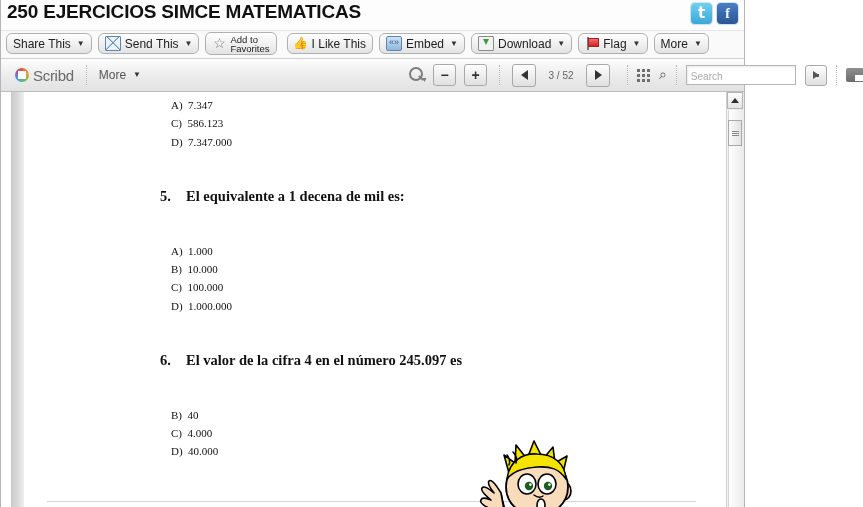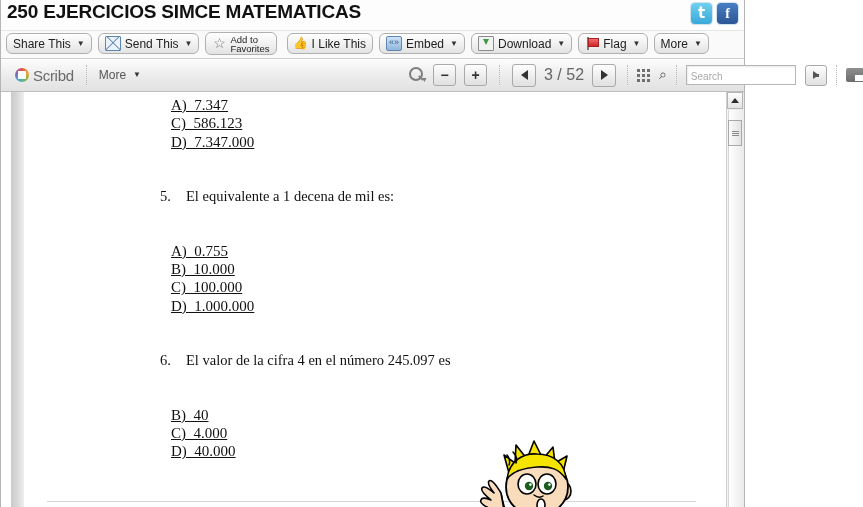--- a/index.html
+++ b/index.html
@@ -95,21 +95,21 @@
      background:#7d7d7d;transform:rotate(45deg);}
   .magnify .mcaret{position:absolute;right:-3px;bottom:0px;font-size:7px;color:#7d7d7d;}
   .zbtn{width:21px;height:20px;display:flex;align-items:center;justify-content:center;
     background:linear-gradient(#fefefe,#e0e0e0);border:1px solid #a9a9a9;border-radius:3px;
     font-size:14px;color:#333;box-shadow:inset 0 1px 0 #fff;line-height:1;font-weight:bold;}
   .navbtn{width:22px;height:21px;display:flex;align-items:center;justify-content:center;
     background:linear-gradient(#fefefe,#e0e0e0);border:1px solid #a9a9a9;border-radius:3px;
     box-shadow:inset 0 1px 0 #fff;}
   .tri-l{width:0;height:0;border-top:5px solid transparent;border-bottom:5px solid transparent;border-right:7px solid #333;}
   .tri-r{width:0;height:0;border-top:5px solid transparent;border-bottom:5px solid transparent;border-left:7px solid #333;}
-  .pageind{font-size:16px;color:#666;min-width:34px;text-align:center;white-space:nowrap;
+  .pageind{font-size:10px;color:#666;min-width:34px;text-align:center;white-space:nowrap;
     font-family:"Liberation Sans", sans-serif;}
 
   .vb-right{position:absolute;left:626px;top:0;height:32px;display:flex;align-items:center;gap:9px;}
   .grid-ic{width:13px;height:13px;display:grid;grid-template-columns:repeat(3,3px);
      grid-template-rows:repeat(3,3px);gap:2px;}
   .grid-ic i{background:#6f6f6f;display:block;width:3px;height:3px;}
   .ibeam{font-size:14px;color:#5b5b5b;line-height:14px;font-family:"Liberation Serif",serif;}
   .searchbox{width:108px;height:18px;background:#fff;border:1px solid #b6b6b6;
     box-shadow:inset 1px 1px 2px rgba(0,0,0,.09);}
   .searchbox input{width:100%;height:100%;border:0;outline:0;background:transparent;
@@ -125,23 +125,23 @@
 
   
   .docarea{position:relative;height:417px;background:#fff;overflow:hidden;}
   .gutter{position:absolute;left:10px;top:0;width:13px;height:417px;
           background:linear-gradient(90deg,#c9c9c9,#d9d9d9 50%,#efefef);}
   .pagesheet{position:absolute;left:23px;top:0;right:24px;bottom:4px;background:#fff;}
   .pagebottom{position:absolute;left:23px;right:24px;bottom:3px;height:1px;background:#d6d6d6;}
 
   .doctext{position:absolute;left:130px;top:4px;width:430px;
     font-family:"Liberation Serif", serif;color:#111;}
-  .qline{font-size:14.5px;line-height:18.3px;white-space:pre;}
+  .qline{font-size:14.5px;line-height:18.3px;white-space:pre;font-weight:bold;}
   .qnum{display:inline-block;width:26px;}
-  .opt{font-size:15px;line-height:18.3px;white-space:pre;padding-left:40px;text-decoration:underline;}
+  .opt{font-size:11px;line-height:18.3px;white-space:pre;padding-left:40px;}
   .blockgap{height:18px;}
 
   .kid{position:absolute;left:470px;top:343px;width:122px;height:155px;}
 
   
   .vscroll{position:absolute;right:0;top:0;width:17px;height:417px;
     background:linear-gradient(90deg,#f3f3f3,#e9e9e9);border-left:1px solid #cfcfcf;}
   .sc-up{width:16px;height:17px;background:linear-gradient(#fdfdfd,#e4e4e4);
     border:1px solid #b4b4b4;box-sizing:border-box;display:flex;align-items:center;justify-content:center;}
   .sc-up i{width:0;height:0;border-left:4px solid transparent;border-right:4px solid transparent;border-bottom:5px solid #2e2e2e;}
@@ -297,21 +297,21 @@
 
       <div class="blockgap"></div>
 
       <div class="qline">
         <span class="qnum">5.</span><span>El equivalente a 1 decena de mil es:</span>
       </div>
 
       <div class="blockgap"></div>
 
       <div>
-        <div class="opt">A)  0.755</div>
+        <div class="opt">A)  1.000</div>
         <div class="opt">B)  10.000</div>
         <div class="opt">C)  100.000</div>
         <div class="opt">D)  1.000.000</div>
       </div>
 
       <div class="blockgap"></div>
 
       <div class="qline">
         <span class="qnum">6.</span><span>El valor de la cifra 4 en el número 245.097 es</span>
       </div>

